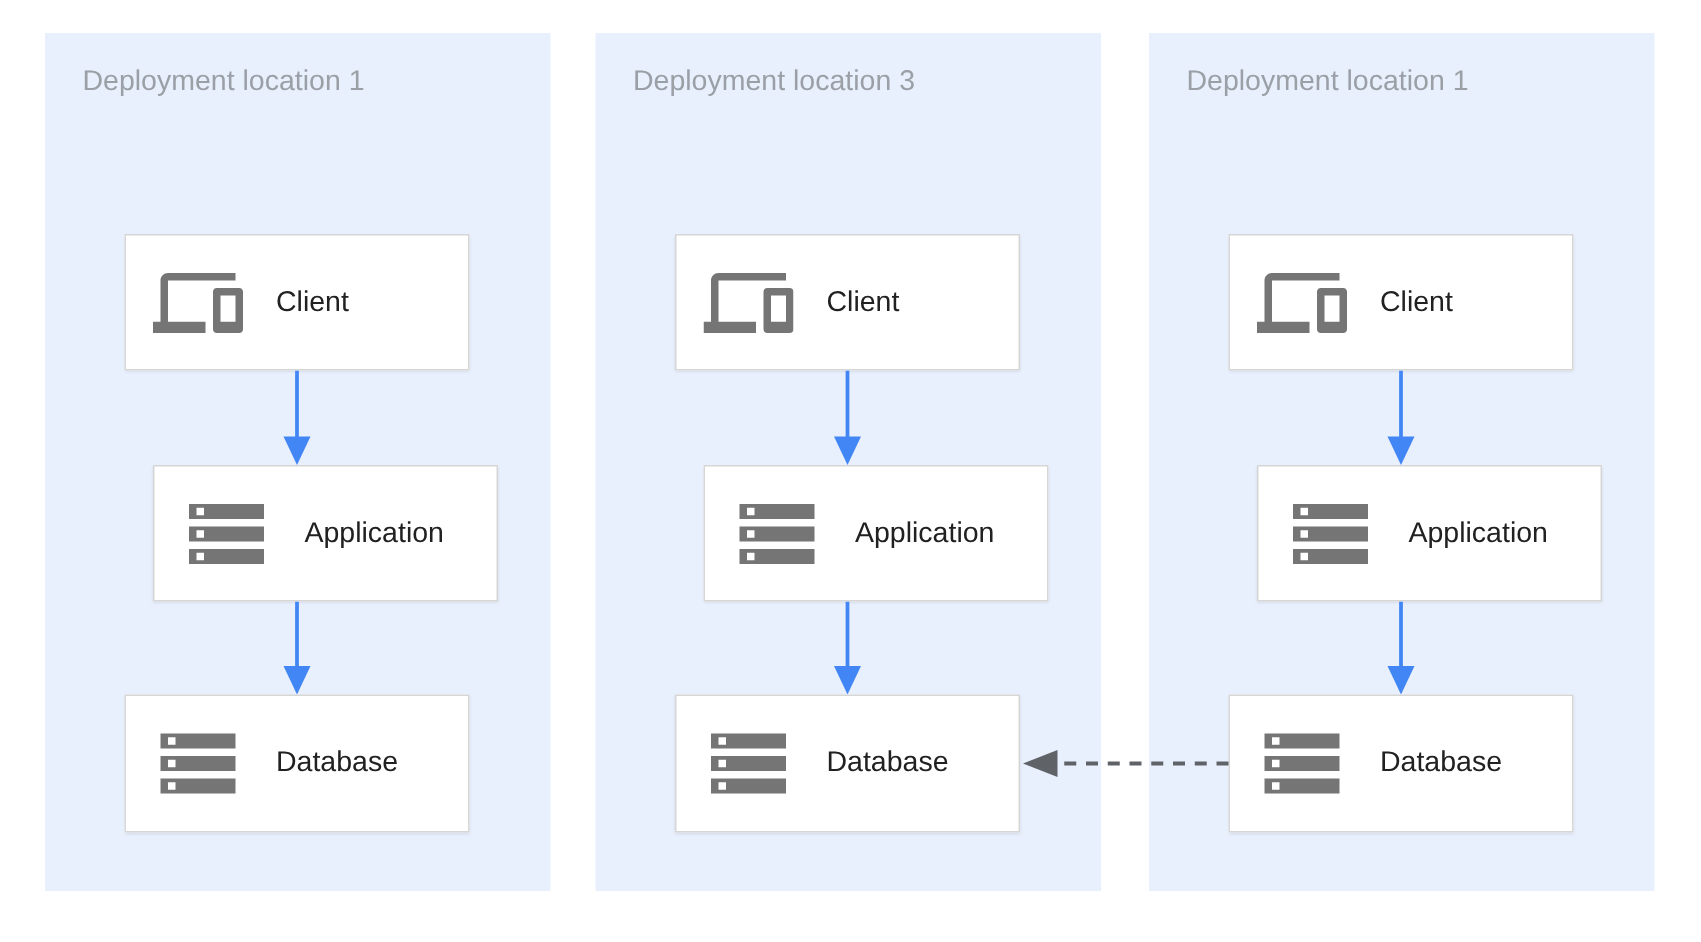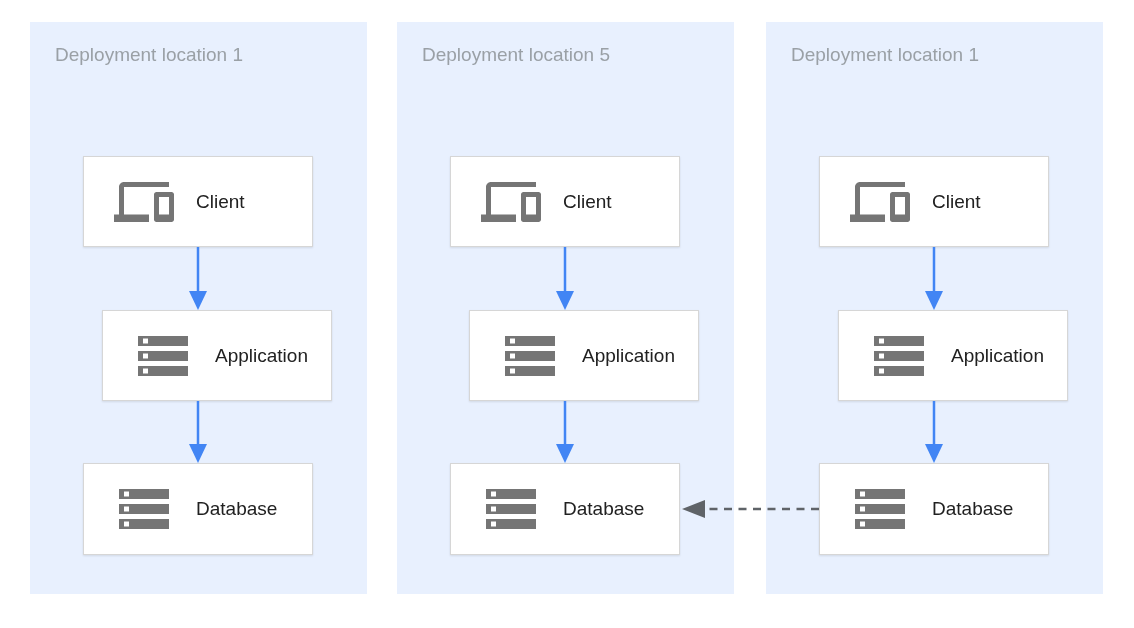--- a/index.html
+++ b/index.html
@@ -48,21 +48,20 @@
   .node {
     position: absolute;
     left: 53px;
     width: 230px;
     height: 91px;
     background: var(--node-bg);
     border: 1px solid var(--node-border);
     box-shadow: 0 1px 2px rgba(0,0,0,0.10);
     display: flex;
     align-items: center;
-    padding-left: 12px;
   }
   .node.client      { top: 134px; }
   .node.application { top: 288px; margin-left: 19px; }
   .node.database    { top: 441px; height: 92px; text-align: center; }
   .node .icon {
     flex: none;
     margin-left: 18px;
     width: 60px;
     height: 60px;
     display: flex;
@@ -131,21 +130,21 @@
       <span class="icon">
         <svg width="60" height="60" viewBox="0 0 24 24" fill="var(--icon-gray)">
           <path d="M2 20h20v-4H2v4zm2-3h2v2H4v-2zM2 4v4h20V4H2zm4 3H4V5h2v2zm-4 7h20v-4H2v4zm2-3h2v2H4v-2z"></path>
         </svg>
       </span>
       <span class="label">Database</span>
     </div>
   </section>
 
   <section class="panel p2">
-    <h2 class="panel-title">Deployment location 5</h2>
+    <h2 class="panel-title">Deployment location 3</h2>
 
     <div class="node client">
       <span class="icon">
         <svg width="60" height="60" viewBox="0 0 24 24" fill="var(--icon-gray)">
           <path d="M4 6h18V4H4c-1.1 0-2 .9-2 2v11H0v3h14v-3H4V6zm19 2h-6c-.55 0-1 .45-1 1v10c0 .55.45 1 1 1h6c.55 0 1-.45 1-1V9c0-.55-.45-1-1-1zm-1 9h-4v-7h4v7z"></path>
         </svg>
       </span>
       <span class="label">Client</span>
     </div>
 

